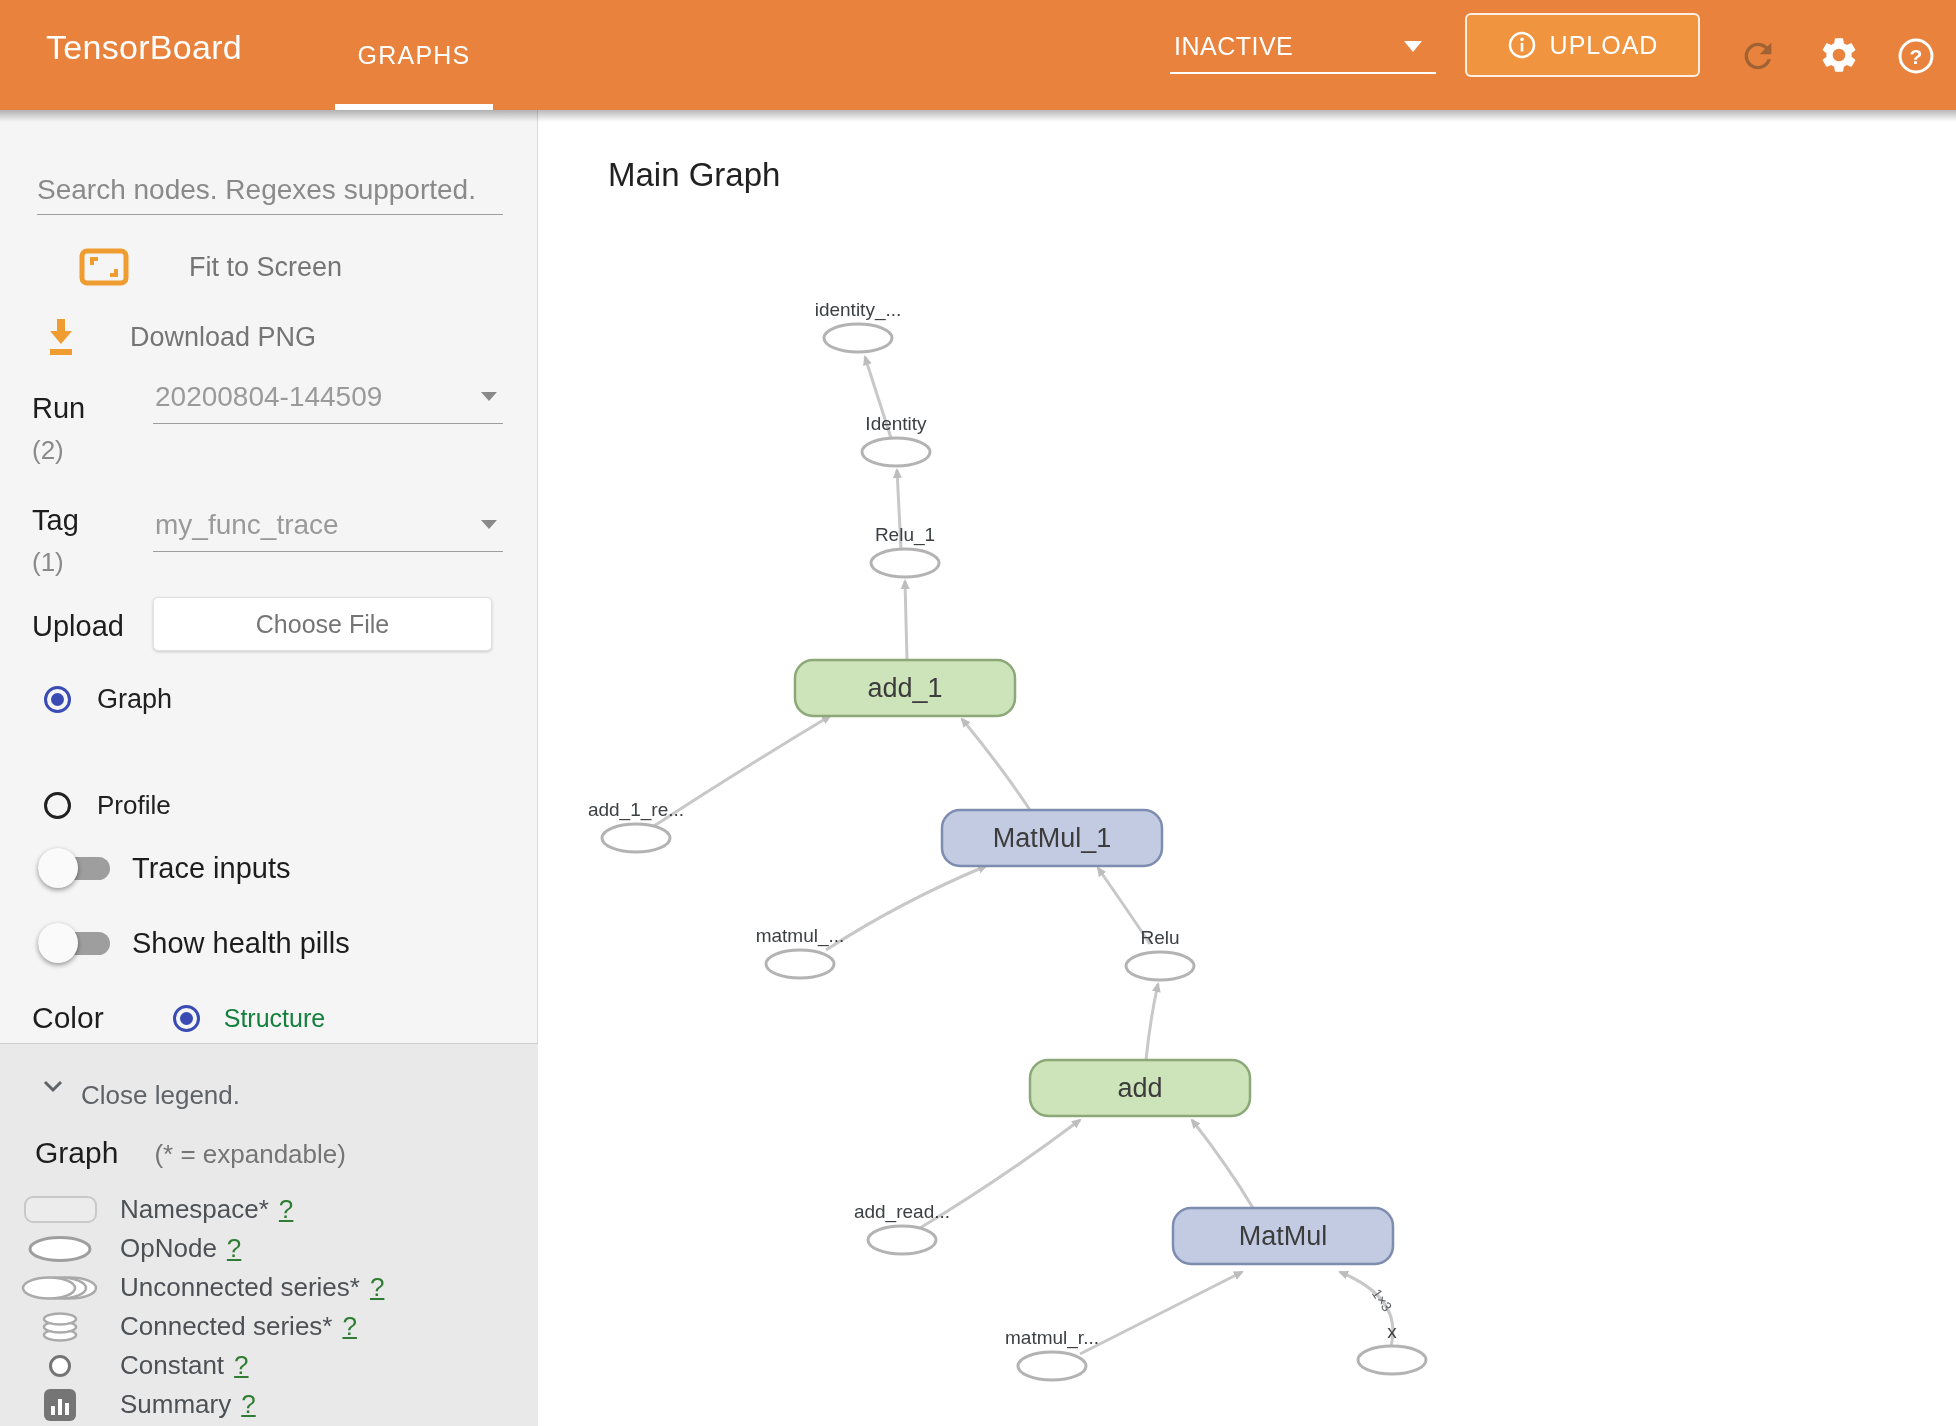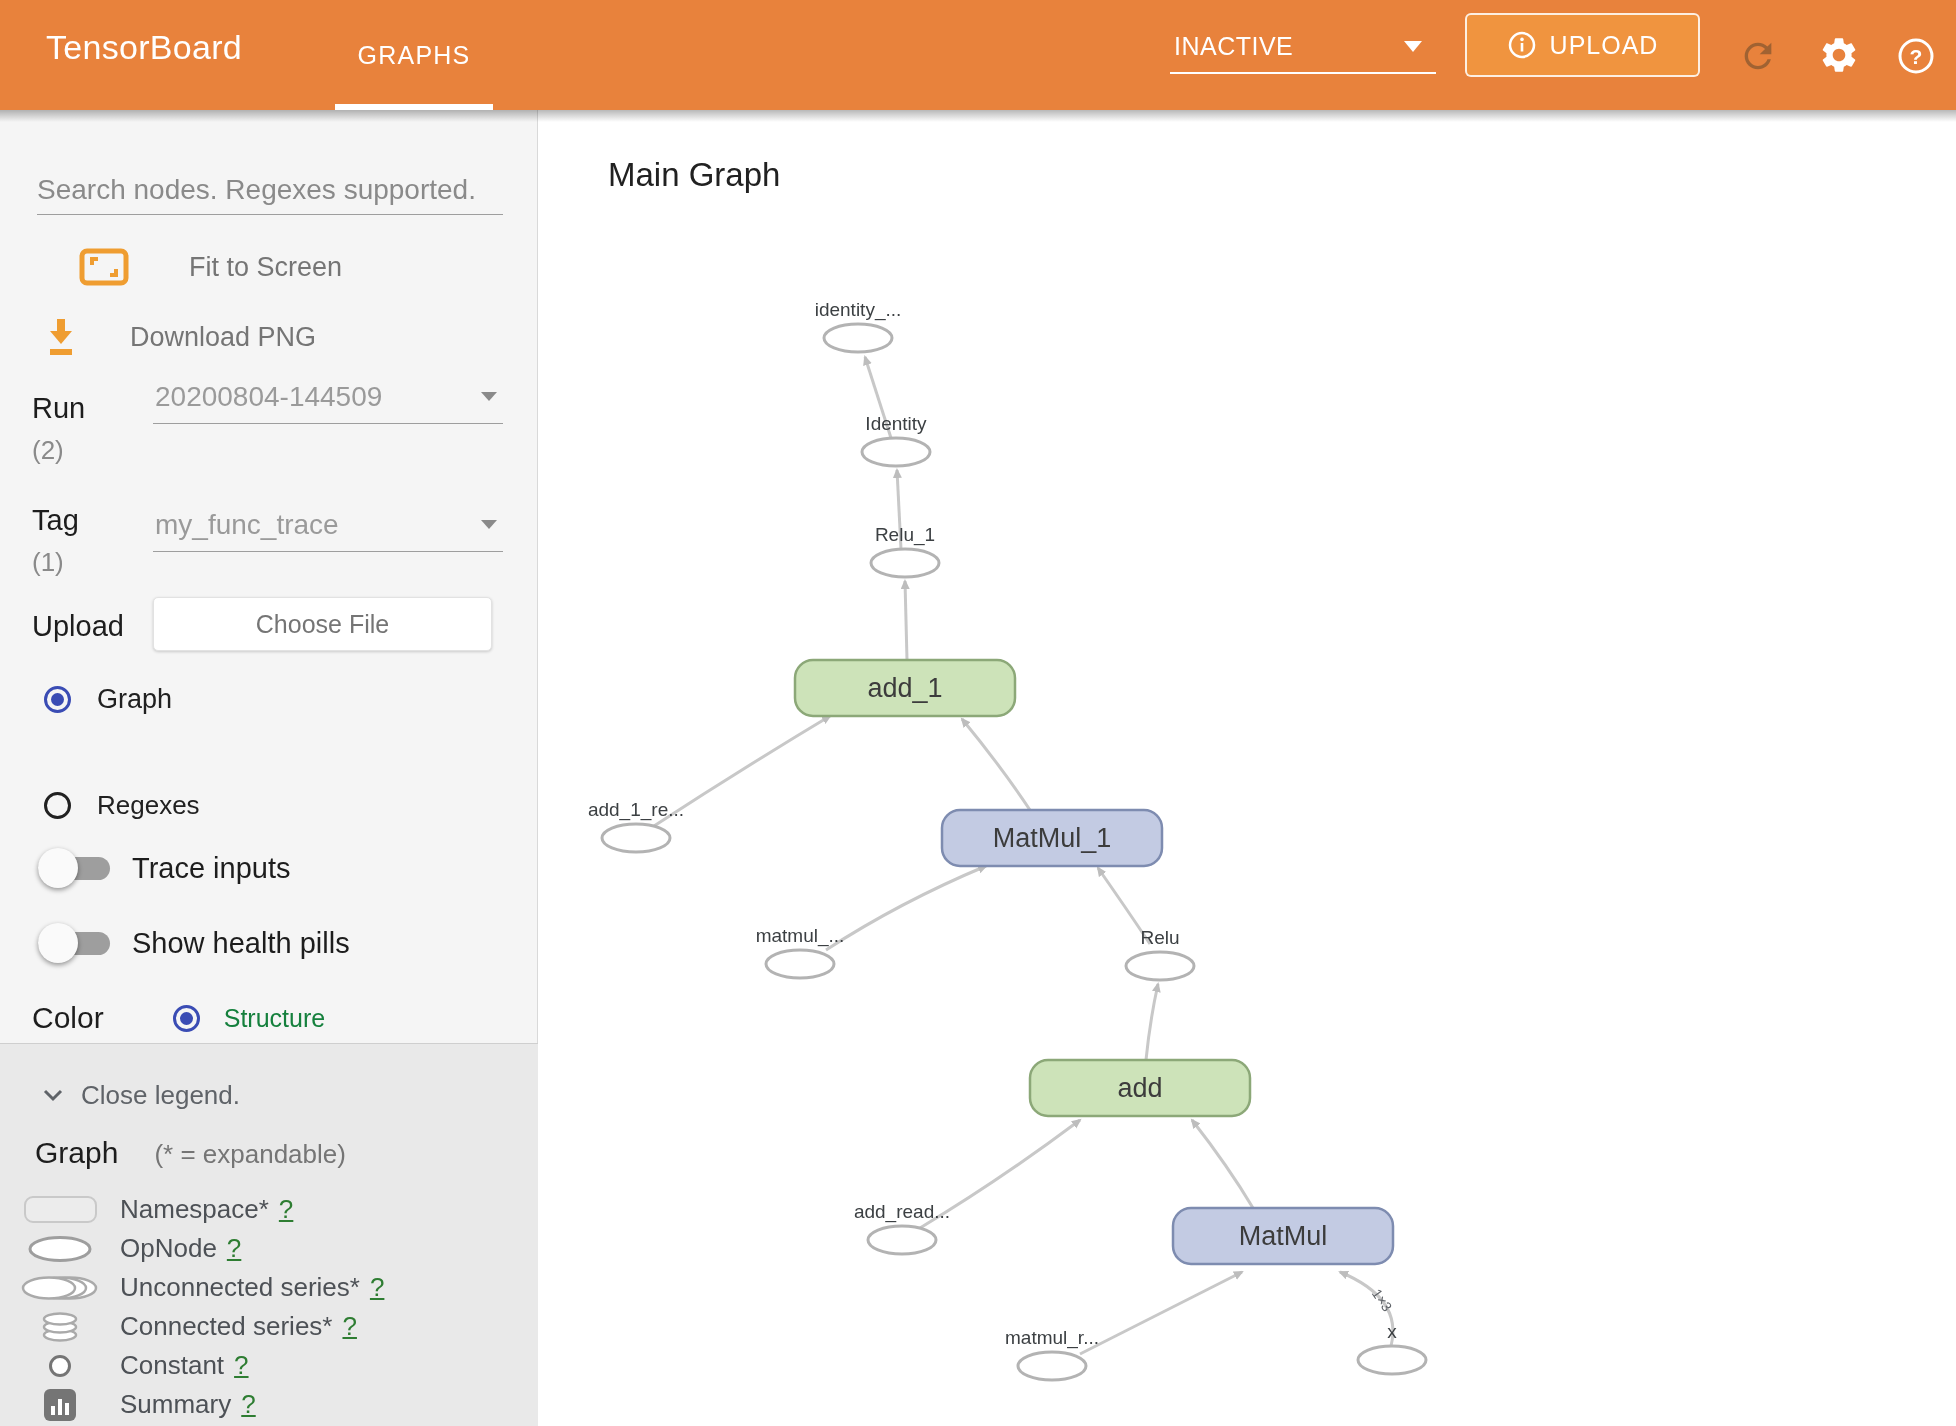--- a/index.html
+++ b/index.html
@@ -72,21 +72,21 @@
   .color-row { position:absolute; left:0; top:888px; height:40px; display:flex;
     align-items:center; }
   .color-row .c-label { margin-left:32px; font-size:30px; color:#1d1d1d; }
   .color-row .radio { margin-left:69px; }
   .color-row .c-opt { margin-left:24px; font-size:25px; color:#15803d; }
 
   
   .legend { position:absolute; left:0; top:933px; width:538px; height:383px;
     background:#e9e9e9; border-top:1px solid #cfcfcf; }
   .close-legend { position:absolute; left:43px; top:36px; display:flex;
-    align-items:center; gap:18px; cursor:pointer; }
+    gap:18px; cursor:pointer; }
   .close-legend .cl-label { color:#5f6368; font-size:26px; }
   .legend-head { position:absolute; left:35px; top:92px; display:flex;
     align-items:baseline; gap:36px; }
   .legend-head .lh-title { font-size:30px; color:#1d1d1d; font-weight:500; }
   .legend-head .lh-note { font-size:26px; color:#757575; }
   .legend-items { position:absolute; left:0; top:146px; width:466px; }
   .legend-row { height:39px; display:flex; align-items:center; }
   .legend-row .swatch { width:120px; display:flex; justify-content:center;
     align-items:center; }
   .legend-row .lg-label { font-size:26px; color:#4d5156; }
@@ -195,21 +195,21 @@
   <div class="choose-btn">Choose File</div>
 
   <div class="radio-row" style="top:569px;">
     <span class="radio sel">
         <span class="dot"></span>
       </span>
     <span class="r-label" style="font-size:27px;">Graph</span>
   </div>
   <div class="radio-row" style="top:675px;">
     <span class="radio dark"></span>
-    <span class="r-label">Regexes</span>
+    <span class="r-label">Profile</span>
   </div>
 
   <div class="toggle-row" style="top:736px;">
     <span class="toggle">
         <span class="knob"></span>
       </span>
     <span class="tg-label">Trace inputs</span>
   </div>
   <div class="toggle-row" style="top:811px;">
     <span class="toggle">

